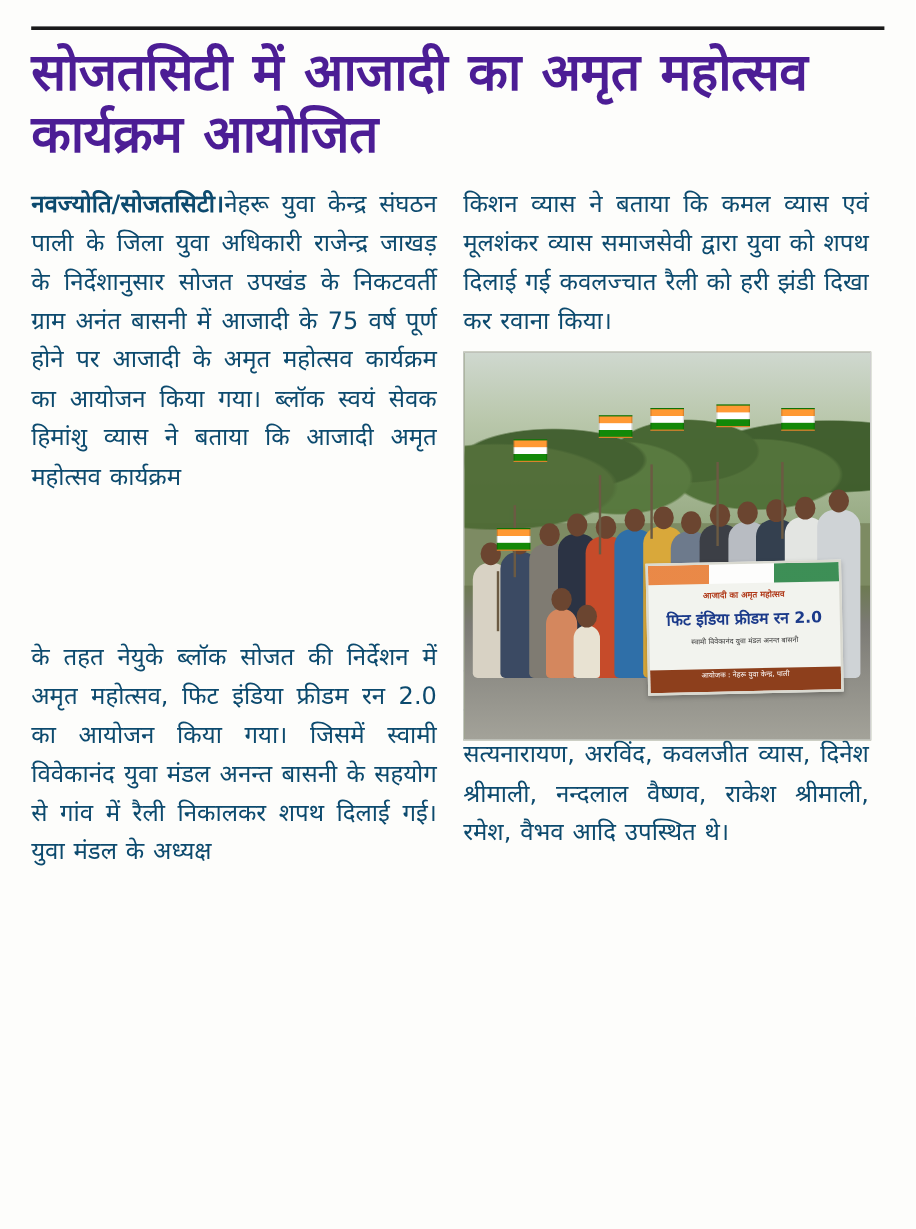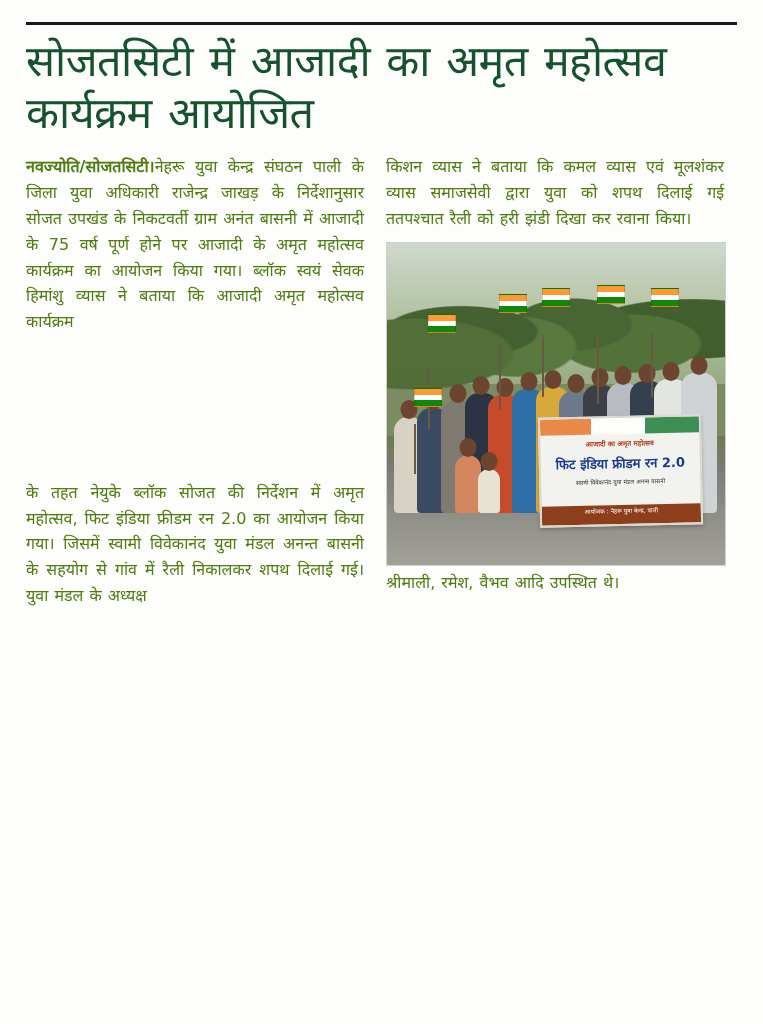--- a/index.html
+++ b/index.html
@@ -24,44 +24,44 @@
     box-sizing: border-box;
     padding: 22px 26px 10px 26px;
   }
   .rule-top {
     height: 3px;
     background: #1a1a1a;
     margin: 0 0 10px 0;
   }
   .headline {
     font-family: "DejaVu Sans", sans-serif;
-    font-weight: normal;
+    font-weight: bold;
     font-size: 43px;
     line-height: 1.22;
     letter-spacing: -0.5px;
-    color: #14532d;
+    color: #4c1d95;
     margin: 0 0 14px 0;
     text-align: left;
     word-spacing: 3px;
   }
   .columns {
     display: flex;
     gap: 22px;
   }
   .col {
     width: 338px;
     flex: 0 0 338px;
   }
   .para {
     font-family: "DejaVu Sans", sans-serif;
-    font-size: 16px;
+    font-size: 20px;
     line-height: 1.62;
     text-align: justify;
     text-justify: inter-word;
-    color: #4d7c0f;
+    color: #0c4a6e;
     margin: 0;
     word-spacing: 1px;
   }
   .lead-in {
     font-weight: bold;
   }
   .photo-wrap {
     margin: 10px 0 8px 0;
     width: 100%;
   }
@@ -181,21 +181,21 @@
 
   <div class="columns">
 
     <div class="col">
       <p class="para">
         <span class="lead-in">नवज्योति/सोजतसिटी।</span><span>नेहरू युवा केन्द्र संघठन पाली के जिला युवा अधिकारी राजेन्द्र जाखड़ के निर्देशानुसार सोजत उपखंड के निकटवर्ती ग्राम अनंत बासनी में आजादी के 75 वर्ष पूर्ण होने पर आजादी के अमृत महोत्सव कार्यक्रम का आयोजन किया गया। ब्लॉक स्वयं सेवक हिमांशु व्यास ने बताया कि आजादी अमृत महोत्सव कार्यक्रम</span>
       </p>
     </div>
 
     <div class="col">
-      <p class="para">किशन व्यास ने बताया कि कमल व्यास एवं मूलशंकर व्यास समाजसेवी द्वारा युवा को शपथ दिलाई गई ततपश्चात रैली को हरी झंडी दिखा कर रवाना किया।</p>
+      <p class="para">किशन व्यास ने बताया कि कमल व्यास एवं मूलशंकर व्यास समाजसेवी द्वारा युवा को शपथ दिलाई गई कवलज्चात रैली को हरी झंडी दिखा कर रवाना किया।</p>
 
       <div class="photo-wrap">
         <div class="photo">
           <div class="ph-sky"></div>
           <div class="ph-trees"></div>
           <div class="ph-ground"></div>
           <div class="ph-road"></div>
 
           <div class="crowd">
             <div class="person" style="left:2%; width:30px; height:96px; background:#d8d2c4;">

